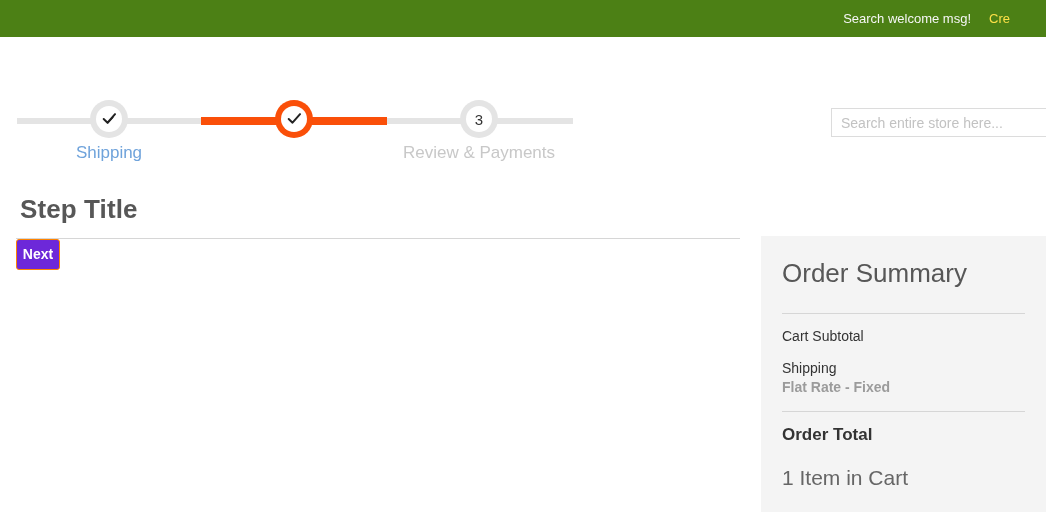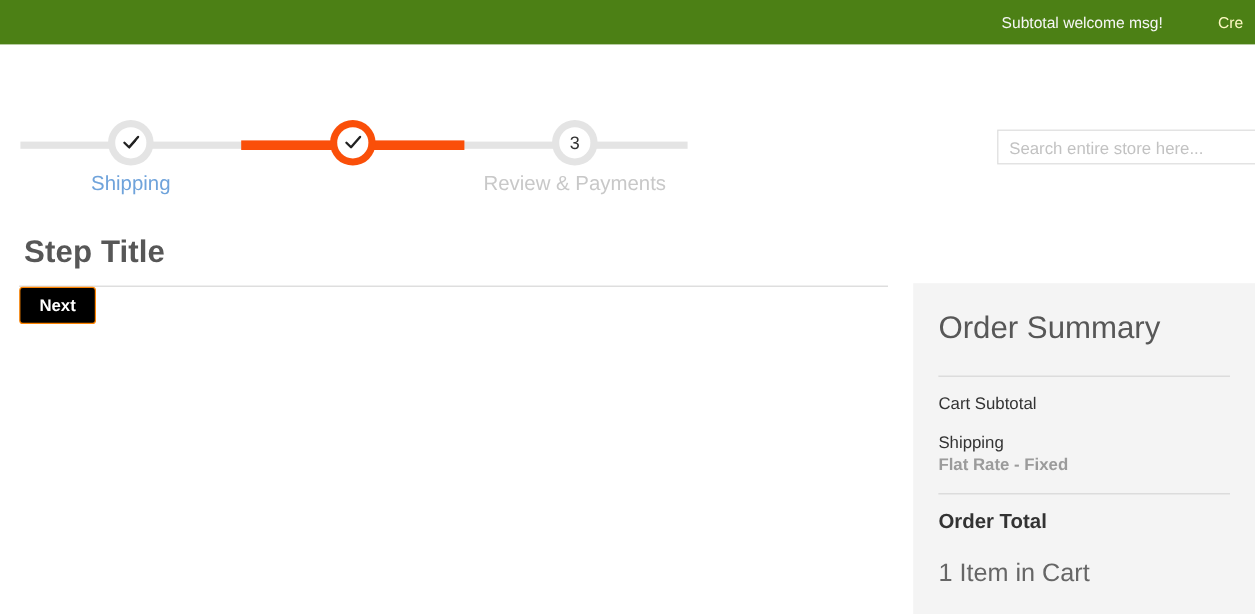--- a/index.html
+++ b/index.html
@@ -22,22 +22,22 @@
     display: flex; align-items: center; justify-content: flex-end;
     padding-right: 0;
     overflow: hidden;
   }
   .topbar-links { display: flex; align-items: center; white-space: nowrap; }
   .topbar-msg {
     color: #f6f6f6; font-size: 13px; line-height: 37px;
     padding-right: 18px;
   }
   .topbar-link {
-    color: #fef9c3; font-size: 13px; line-height: 37px;
-    text-decoration: none; padding-right: 10px; margin-left: 28px;
+    color: #fde047; font-size: 13px; line-height: 37px;
+    text-decoration: none; padding-right: 36px;
   }
 
   
   .header { position: absolute; left: 0; top: 37px; width: 1046px; height: 85px; }
   .search-wrap {
     position: absolute; left: 831px; top: 71px;
     width: 260px; height: 29px;
   }
   .search-input {
     width: 100%; height: 100%;
@@ -108,22 +108,22 @@
     font-size: 26px; line-height: 32px;
     font-weight: 700; color: #575757;
     letter-spacing: 0.1px;
   }
   .title-rule {
     position: absolute; left: 16px; top: 238px;
     width: 724px; height: 1px; background: #d6d6d6;
   }
   .next-button {
     position: absolute; left: 16px; top: 239px;
-    width: 64px; height: 31px;
-    background: #000000;
+    width: 44px; height: 31px;
+    background: #6d28d9;
     border: 1px solid #ff8400;
     border-radius: 3px;
     color: #ffffff;
     font-family: "Liberation Sans", sans-serif;
     font-size: 14px; font-weight: bold;
     line-height: 29px; text-align: center;
     padding: 0; cursor: pointer;
   }
 
   
@@ -165,21 +165,21 @@
     cursor: pointer;
   }
 </style>
 </head>
 <body>
 
 <div id="page">
 
   <div class="topbar">
     <div class="topbar-links">
-      <span class="topbar-msg">Subtotal welcome msg!</span>
+      <span class="topbar-msg">Search welcome msg!</span>
       <a class="topbar-link" href="#">Cre</a>
     </div>
   </div>
 
   <div class="header">
     <div class="search-wrap">
       <input class="search-input" type="text" placeholder="Search entire store here..." style="">
     </div>
   </div>
 

